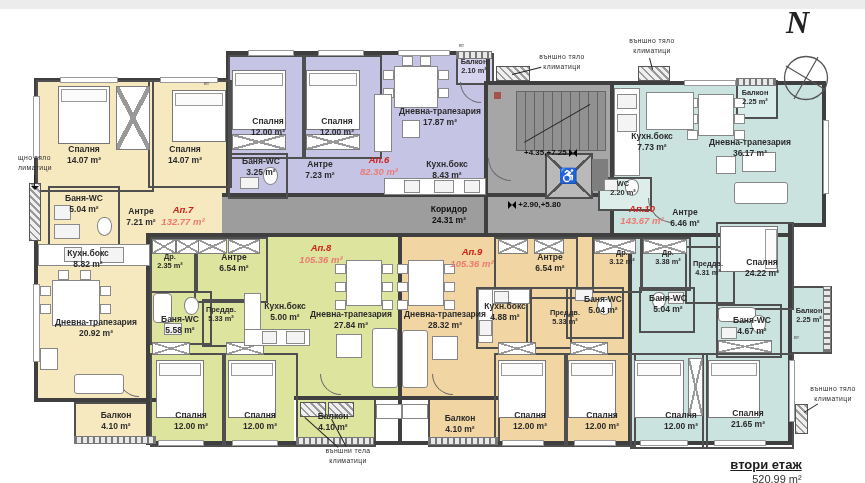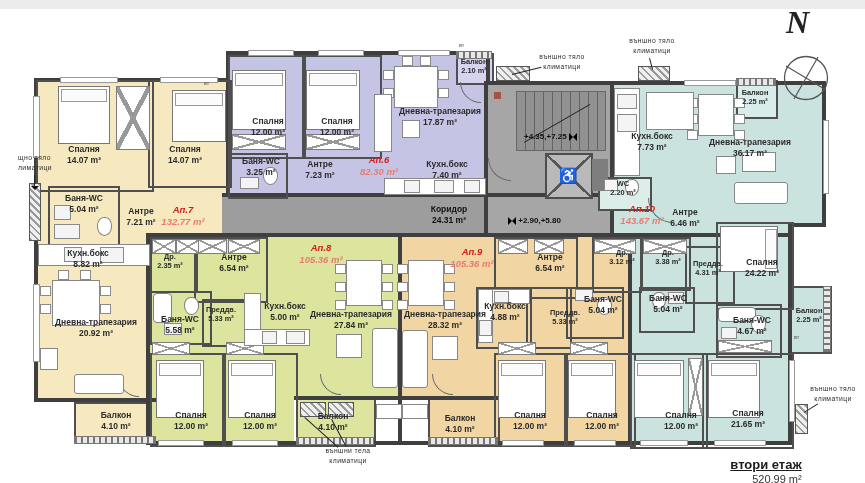--- a/index.html
+++ b/index.html
@@ -340,21 +340,21 @@
   <div class="rl" style="left:261px;top:156px">
       <span>Баня-WC</span>
       <span>3.25 m²</span>
     </div>
   <div class="rl" style="left:320px;top:159px">
       <span>Антре</span>
       <span>7.23 m²</span>
     </div>
   <div class="rl" style="left:447px;top:159px">
       <span>Кухн.бокс</span>
-      <span>7.40 m²</span>
+      <span>8.43 m²</span>
     </div>
   <div class="apl" style="left:379px;top:154px">
       <span class="id">Ап.6</span>
       <span class="ar">82.30 m²</span>
     </div>
 
   <div class="rl" style="left:84px;top:144px">
       <span>Спалня</span>
       <span>14.07 m²</span>
     </div>
@@ -523,22 +523,22 @@
     </div>
   <div class="apl" style="left:642px;top:203px">
       <span class="id">Ап.10</span>
       <span class="ar">143.67 m²</span>
     </div>
 
   <div class="rl corr-label" style="left:449px;top:204px">
       <span>Коридор</span>
       <span>24.31 m²</span>
     </div>
-  <div class="lvl" style="left:524px;top:132px"><span>+4.35,+7.25</span> <span class="bt btl"></span><span class="bt btr"></span></div>
-  <div class="lvl" style="left:508px;top:216px"><span class="bt btl"></span><span class="bt btr"></span> <span>+2.90,+5.80</span></div>
+  <div class="lvl" style="left:524px;top:148px"><span>+4.35,+7.25</span> <span class="bt btl"></span><span class="bt btr"></span></div>
+  <div class="lvl" style="left:508px;top:200px"><span class="bt btl"></span><span class="bt btr"></span> <span>+2.90,+5.80</span></div>
 
   <div class="acl" style="left:18px;top:153px;transform:none;text-align:left">
       <span>щно тяло</span>
       <span>лиматици</span>
     </div>
   <div class="acl" style="left:562px;top:52px">
       <span>външно тяло</span>
       <span>климатици</span>
     </div>
   <div class="acl" style="left:652px;top:36px">

